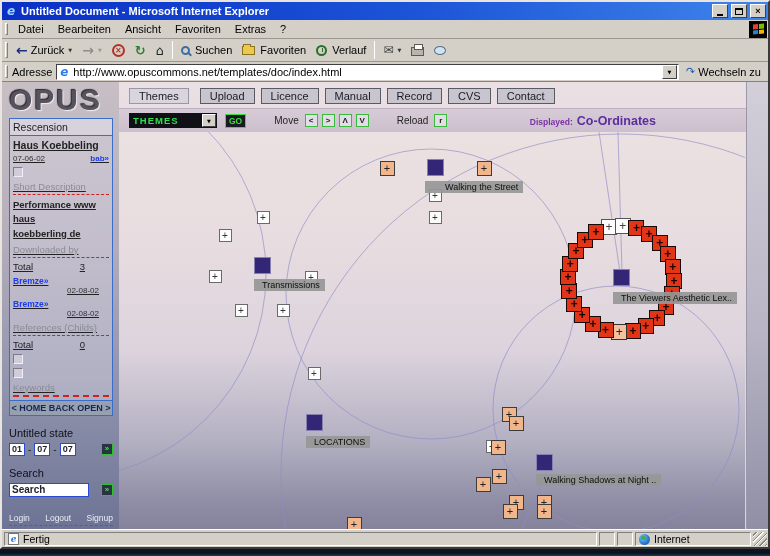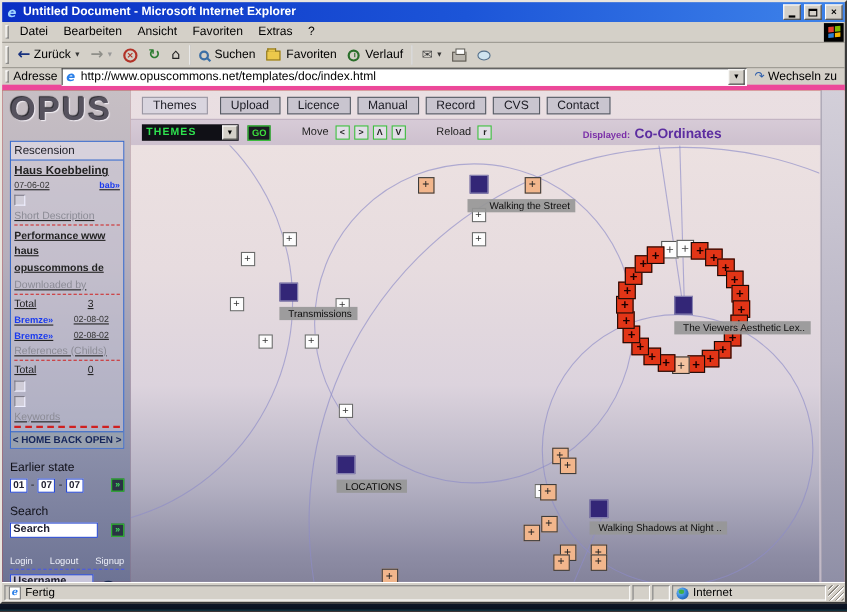--- a/index.html
+++ b/index.html
@@ -52,53 +52,53 @@
   .i-folder { width:13px; height:9px; background:#ecc94b; border:1px solid #8a7422; position:relative; margin-right:2px;}
   .i-folder::before { content:""; position:absolute; top:-3px; left:0; width:6px; height:2px;
                       background:#ecc94b; border:1px solid #8a7422; border-bottom:none; }
   .i-clock { width:11px; height:11px; border:2px solid #2a6e2a; border-radius:50%; position:relative; margin-right:2px;}
   .i-clock::before { content:""; position:absolute; left:4px; top:1px; width:1px; height:4px; background:#2a6e2a; }
   .i-mail::before { content:"✉"; } .i-mail { font-size:12px; color:#444; }
   .i-printer { width:13px; height:9px; background:#b9b5ad; border:1px solid #5e5a52; position:relative; margin-top:3px;}
   .i-printer::before { content:""; position:absolute; top:-4px; left:2px; width:7px; height:4px; background:#fff; border:1px solid #5e5a52; }
   .i-bubble { width:12px; height:9px; background:#cfe4f0; border:1px solid #55708a; border-radius:50%; }
 
-  .addressbar { height:20px; display:flex; align-items:center; border-bottom:5px solid #ec4899; font-size:11px; }
+  .addressbar { height:20px; display:flex; align-items:center; border-bottom:1px solid #ec4899; font-size:11px; }
   .addr-label { padding:0 4px 0 1px; color:#000; }
   .addr-field { flex:1; height:16px; background:#fff; border:1px solid; border-color:#404040 #fff #fff #404040;
                 display:flex; align-items:center; gap:3px; padding:0 1px; }
   .addr-field input { flex:1; border:none; outline:none; font-size:11px; font-family:"Liberation Sans",sans-serif; color:#000; background:#fff;}
   .addr-drop { width:15px; height:14px; background:#d4d0c8; border:1px solid; border-color:#fff #404040 #404040 #fff;
                display:grid; place-items:center; font-size:5px; font-family:"DejaVu Sans",sans-serif;}
   .addr-go { display:flex; align-items:center; gap:3px; padding:0 7px; color:#000; }
   .i-goarrow::before{ content:"↷"; } .i-goarrow{ font-size:11px; color:#2a5caa; }
 
   
-  .page { flex:1; position:relative; overflow:hidden; background:#b91c1c; }
+  .page { flex:1; position:relative; overflow:hidden; background:#0ea5e9; }
   .sidebar { position:absolute; left:0; top:0; bottom:0; width:117px; padding:3px 0 0 7px;
              background:linear-gradient(180deg,#c7bfc4 0%,#b4aebc 35%,#8e92ac 70%,#6d7394 100%); }
   .opus-logo { font-size:30px; font-weight:800; letter-spacing:2px; color:#56525e;
                text-shadow:-1px -1px 1px #26262c, 1px 1px 1px #f2eef4; line-height:30px;
                font-family:"Liberation Sans",sans-serif; }
-  .panel { width:104px; border:1px solid #3a6ccc; margin-top:13px; background:rgba(216,211,223,0.45);
+  .panel { width:104px; border:1px solid #3a6ccc; margin-top:3px; background:rgba(216,211,223,0.45);
            font-size:9.5px; color:#222; }
   .panel-header { padding:2px 3px; border-bottom:1px solid #3a6ccc; font-size:10.5px; color:#1c1c24;
                   background:rgba(226,221,232,0.55); }
   .panel-body { padding:2px 3px 0 3px;text-decoration:underline; }
   .p-title { font-weight:bold; font-size:10.5px; margin-top:1px; }
   .p-daterow { display:flex; align-items:center; margin-top:3px; font-size:8px; color:#333; }
   .p-link { margin-left:auto; color:#1b3bee; font-weight:bold; font-size:8px; }
   .p-check { width:10px; height:10px; background:#d0cdd8; border:1px solid; border-color:#7d7b88 #eef #eef #7d7b88; margin:4px 0; }
   .p-label { color:#8b8b95; font-size:9.5px; margin-top:3px; }
   .p-dash { border-bottom:1px dashed #d02020; margin:2px 0 3px 0; }
   .p-dash.thick { border-bottom-width:2px; }
   .p-desc { font-weight:bold; color:#222; line-height:1.5; }
   .p-row { display:flex; margin:3px 0;text-align:right; }
   .p-row .val { margin-left:auto; margin-right:24px; }
-  .p-dl { display:flex; margin:4px 0; }
+  .p-dl { display:flex; margin:4px 0;flex-direction:column; }
   .p-dl .user { color:#1b3bee; font-weight:bold; font-size:8.5px; }
   .p-dl .date { margin-left:auto; margin-right:10px; font-size:8px; color:#333; }
   .panel-footer { margin-top:3px; background:#97a0ae; color:#15255a; font-weight:bold; font-size:9px;
                   text-align:center; padding:2px 0; border-top:1px solid #3a6ccc; }
 
   .sb-label { font-size:11px; color:#101018; margin:11px 0 4px 0; }
   .earlier-row, .search-row { display:flex; align-items:center; gap:3px; width:104px; }
   .earlier-row input { width:16px; height:13px; font-size:9px; font-weight:bold; text-align:center;
                        border:1px solid #2a4ad0; background:#fff; color:#223; font-family:"Liberation Sans",sans-serif;}
   .earlier-row .dash { font-size:10px; color:#222; }
@@ -162,21 +162,21 @@
                  border-left:1px solid #9a97a8;
                  background:linear-gradient(180deg,#d3cfd9 0%,#b9b5c5 55%,#8f8fa6 100%); }
 
   
   .statusbar { height:18px; background:#d4d0c8; display:flex; align-items:stretch; gap:2px;
                padding:2px 1px 1px 2px; border-top:1px solid #fff; }
   .pane { border:1px solid; border-color:#808080 #fff #fff #808080; display:flex; align-items:center;
           font-size:10.5px; color:#000; gap:4px; padding:0 3px; }
   .pane.first { flex:1; }
   .pane.small { width:16px; }
-  .pane.zone { width:140px; }
+  .pane.zone { width:116px; }
   .statusgrip { width:14px; background:repeating-linear-gradient(135deg,#d4d0c8 0 2px,#8a867e 2px 3px,#fff 3px 4px); }
   .doc-mini { width:11px; height:12px; background:#fff; border:1px solid #777; color:#2a7fe8;
               font-size:9px; font-weight:bold; font-style:italic; display:grid; place-items:center;
               font-family:"DejaVu Serif",serif; }
   .globe-mini { width:11px; height:11px; border-radius:50%;
                 background:radial-gradient(circle at 35% 35%, #7cc7ff 0%, #2d7ad0 55%, #1b4e8c 100%);
                 position:relative; }
   .globe-mini::before { content:""; position:absolute; left:2px; top:2px; width:5px; height:4px;
                         background:#3fae4a; border-radius:40% 60% 50% 50%; }
 
@@ -292,21 +292,21 @@
           <div class="panel-body">
             <div class="p-title">Haus Koebbeling</div>
             <div class="p-daterow">
               <span>07-06-02</span>
               <span class="p-link">bab»</span>
             </div>
             <div class="p-check"></div>
             <div class="p-label">Short Description</div>
             <div class="p-dash"></div>
             <div class="p-desc">Performance www haus</div>
-            <div class="p-desc">opuscommons de</div>
+            <div class="p-desc">koebberling de</div>
             <div class="p-label">Downloaded by</div>
             <div class="p-dash"></div>
             <div class="p-row">
               <span>Total</span>
               <span class="val">3</span>
             </div>
             <div id="downloads">
                 <div class="p-dl">
                   <span class="user">Bremze»</span>
                   <span class="date">02-08-02</span>
@@ -323,21 +323,21 @@
               <span class="val">0</span>
             </div>
             <div class="p-check"></div>
             <div class="p-check"></div>
             <div class="p-label">Keywords</div>
             <div class="p-dash thick"></div>
           </div>
           <div class="panel-footer">&lt; HOME BACK OPEN &gt;</div>
         </div>
 
-        <div class="sb-label">Earlier state</div>
+        <div class="sb-label">Untitled state</div>
         <div class="earlier-row">
           <span id="earlier-inputs" style="display:flex;align-items:center;gap:3px;">
               <input value="01" style="">
               <span class="dash">-</span>
               <input value="07" style="">
               <span class="dash">-</span>
               <input value="07" style="">
             </span>
           <span class="go-green">»</span>
         </div>

